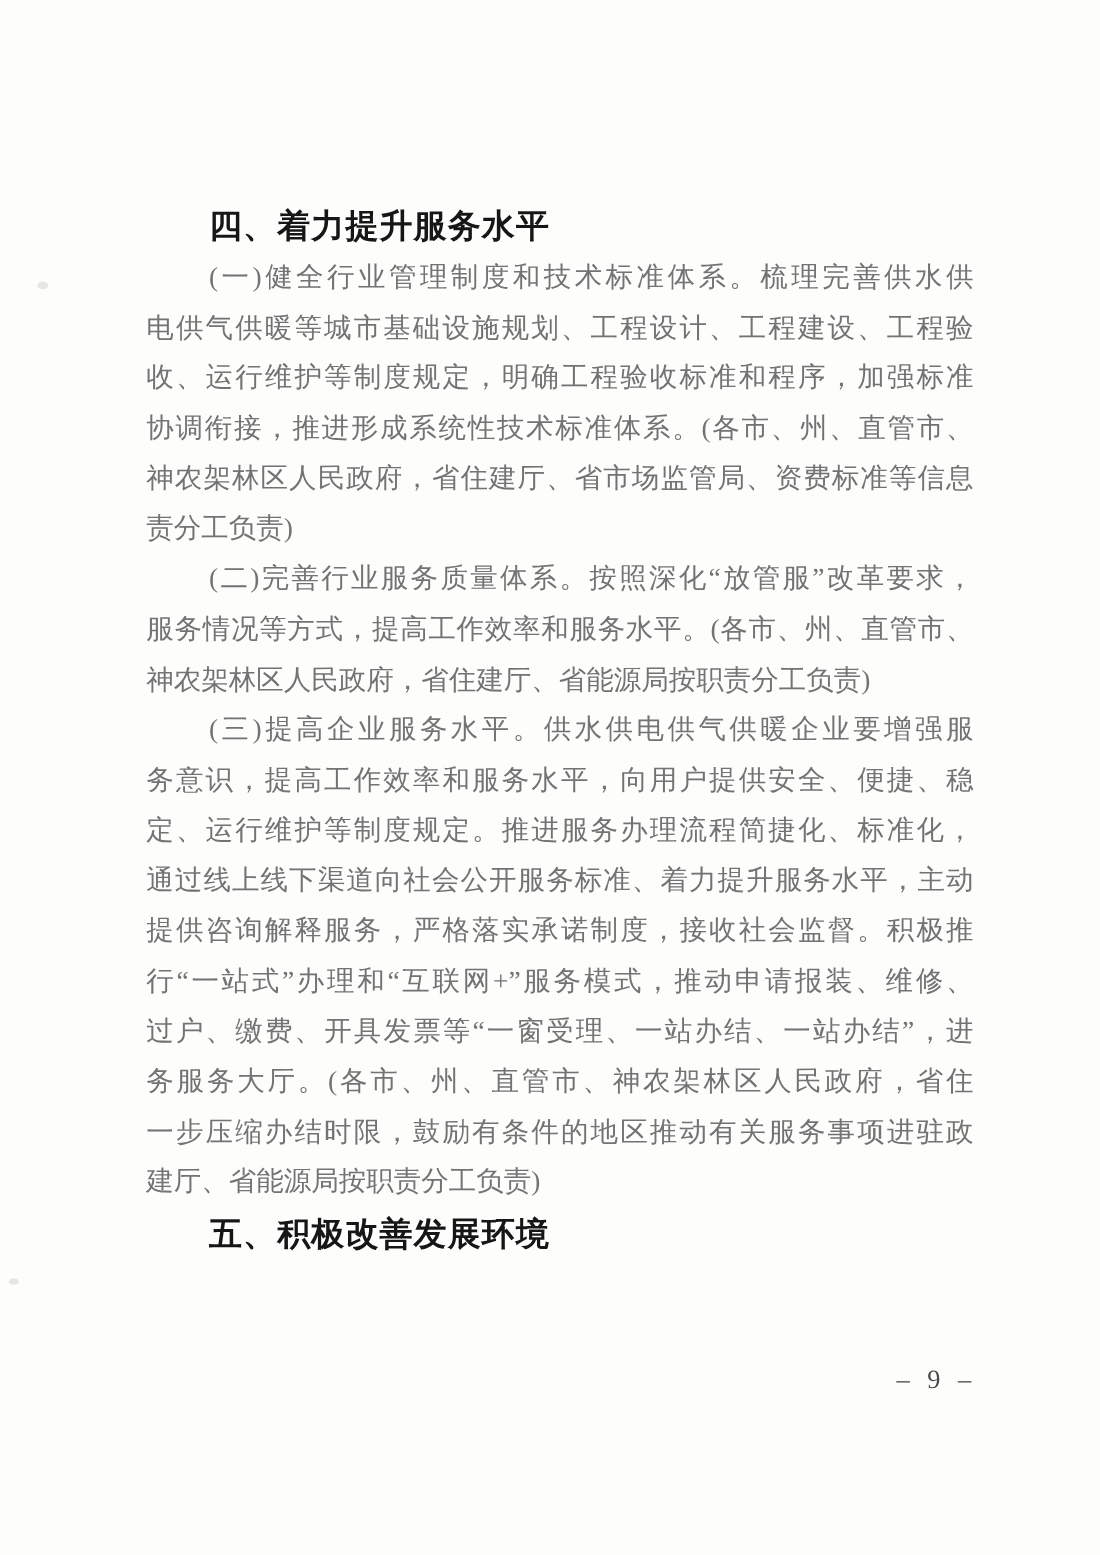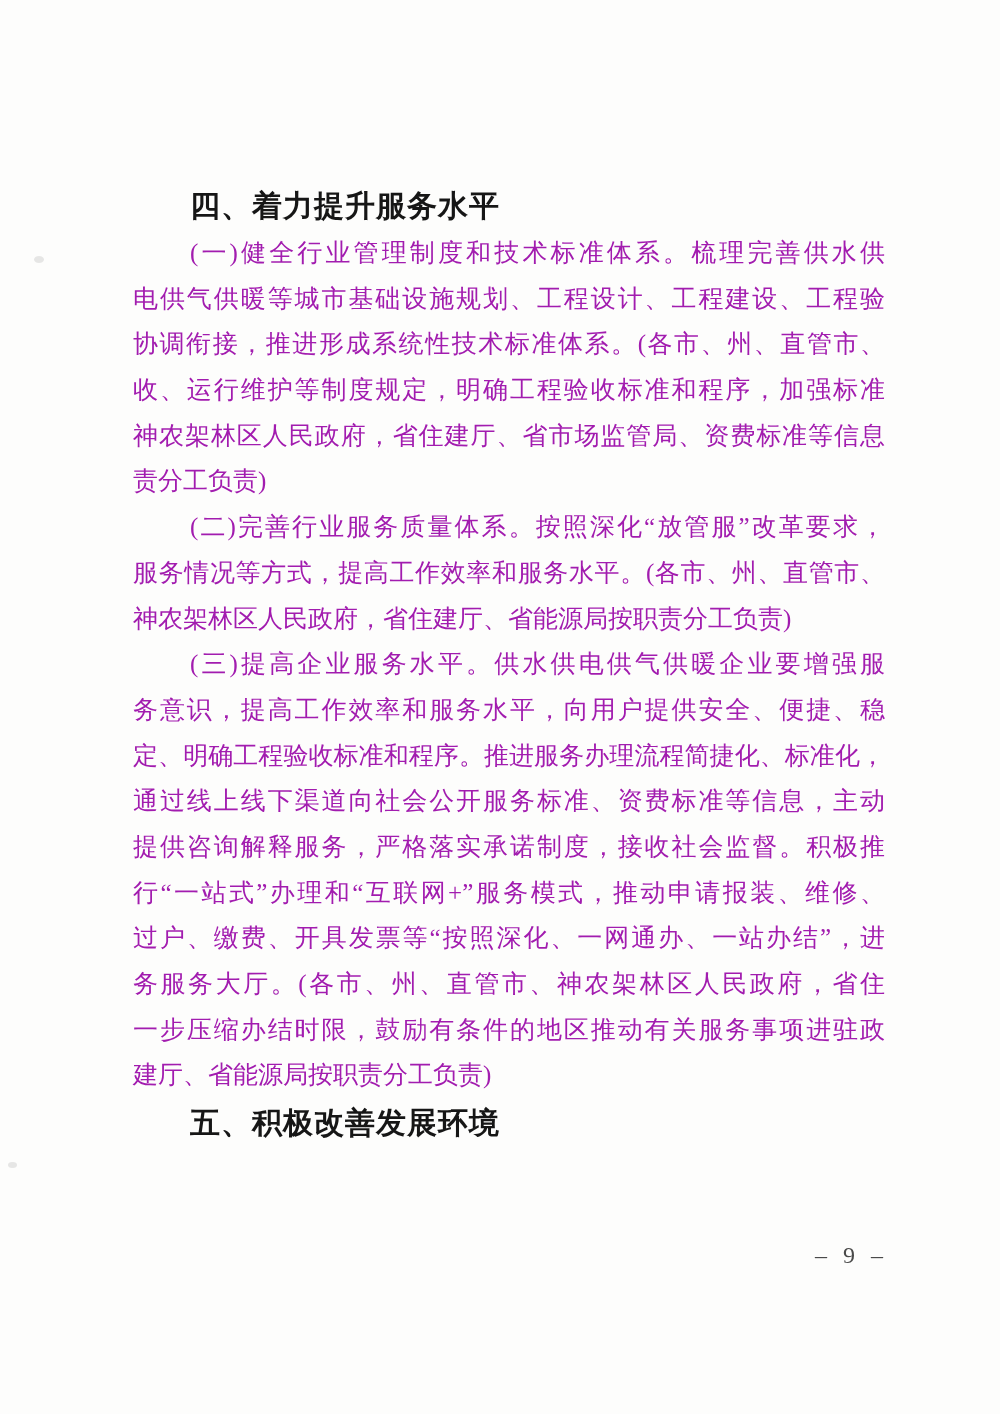--- a/index.html
+++ b/index.html
@@ -28,21 +28,21 @@
     line-height:49px;
     letter-spacing:1px;
   }
   .sec-heading.second { margin-top:0; }
   .line {
     font-size:25px;
     height:45.7px;
     line-height:45.7px;
     text-align:justify;
     text-align-last:justify;
-    color:#a21caf;
+    color:#737373;
   }
   .line.first { text-indent:57px; }
   .line.plain { text-align:center; text-align-last:left; }
   .page-num {
     position:absolute;
     top:1242px; left:815px;
     font-size:24px;
     letter-spacing:5px;
     color:#4a4a4a;
     font-family:"Liberation Serif", serif;
@@ -64,40 +64,40 @@
   <span class="artifact a1"></span>
   <span class="artifact a2"></span>
 
   <div class="content">
 
     <div class="sec-heading">四、着力提升服务水平</div>
 
     <div>
       <div class="line first">(一)健全行业管理制度和技术标准体系。梳理完善供水供</div>
       <div class="line">电供气供暖等城市基础设施规划、工程设计、工程建设、工程验</div>
+      <div class="line">收、运行维护等制度规定，明确工程验收标准和程序，加强标准</div>
       <div class="line">协调衔接，推进形成系统性技术标准体系。(各市、州、直管市、</div>
-      <div class="line">收、运行维护等制度规定，明确工程验收标准和程序，加强标准</div>
       <div class="line">神农架林区人民政府，省住建厅、省市场监管局、资费标准等信息</div>
       <div class="line plain">责分工负责)</div>
     </div>
 
     <div>
       <div class="line first">(二)完善行业服务质量体系。按照深化“放管服”改革要求，</div>
       <div class="line">服务情况等方式，提高工作效率和服务水平。(各市、州、直管市、</div>
       <div class="line plain">神农架林区人民政府，省住建厅、省能源局按职责分工负责)</div>
     </div>
 
     <div>
       <div class="line first">(三)提高企业服务水平。供水供电供气供暖企业要增强服</div>
       <div class="line">务意识，提高工作效率和服务水平，向用户提供安全、便捷、稳</div>
-      <div class="line">定、明确工程验收标准和程序。推进服务办理流程简捷化、标准化，</div>
-      <div class="line">通过线上线下渠道向社会公开服务标准、资费标准等信息，主动</div>
+      <div class="line">定、运行维护等制度规定。推进服务办理流程简捷化、标准化，</div>
+      <div class="line">通过线上线下渠道向社会公开服务标准、着力提升服务水平，主动</div>
       <div class="line">提供咨询解释服务，严格落实承诺制度，接收社会监督。积极推</div>
       <div class="line">行“一站式”办理和“互联网+”服务模式，推动申请报装、维修、</div>
-      <div class="line">过户、缴费、开具发票等“按照深化、一网通办、一站办结”，进</div>
+      <div class="line">过户、缴费、开具发票等“一窗受理、一站办结、一站办结”，进</div>
       <div class="line">务服务大厅。(各市、州、直管市、神农架林区人民政府，省住</div>
       <div class="line">一步压缩办结时限，鼓励有条件的地区推动有关服务事项进驻政</div>
       <div class="line plain">建厅、省能源局按职责分工负责)</div>
     </div>
 
     <div class="sec-heading second">五、积极改善发展环境</div>
 
   </div>
 
   <div class="page-num">– 9 –</div>

